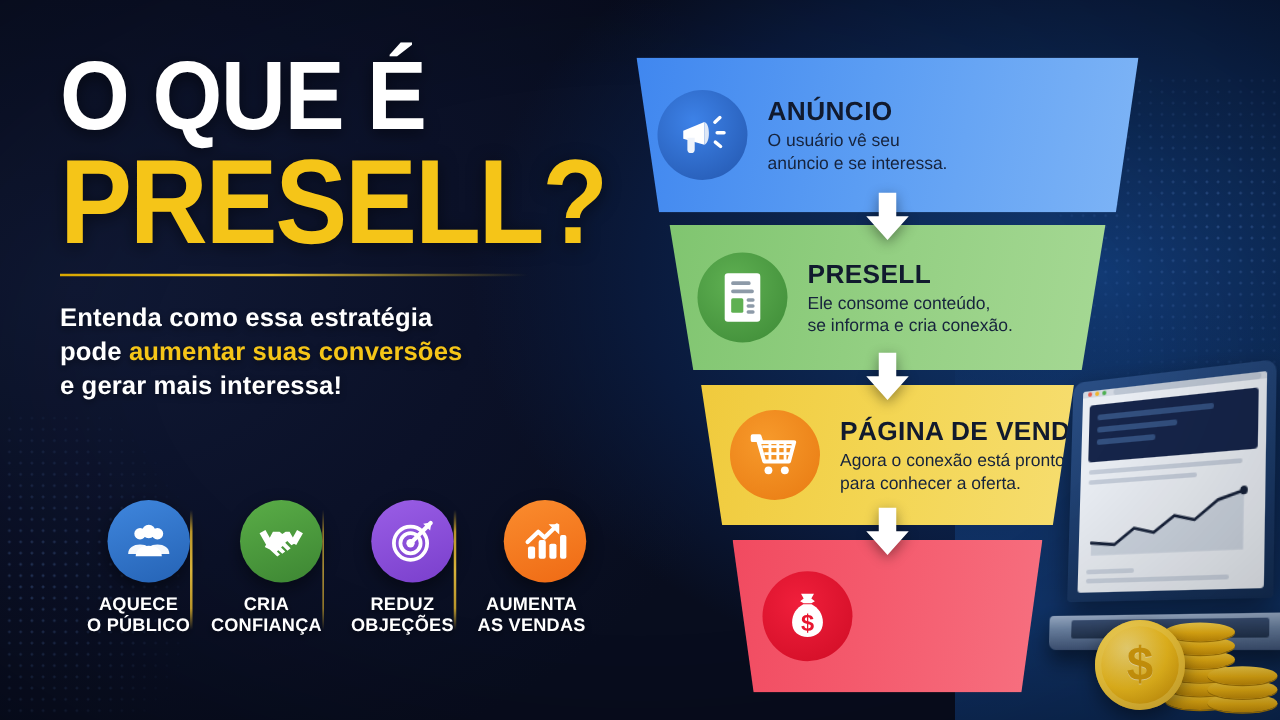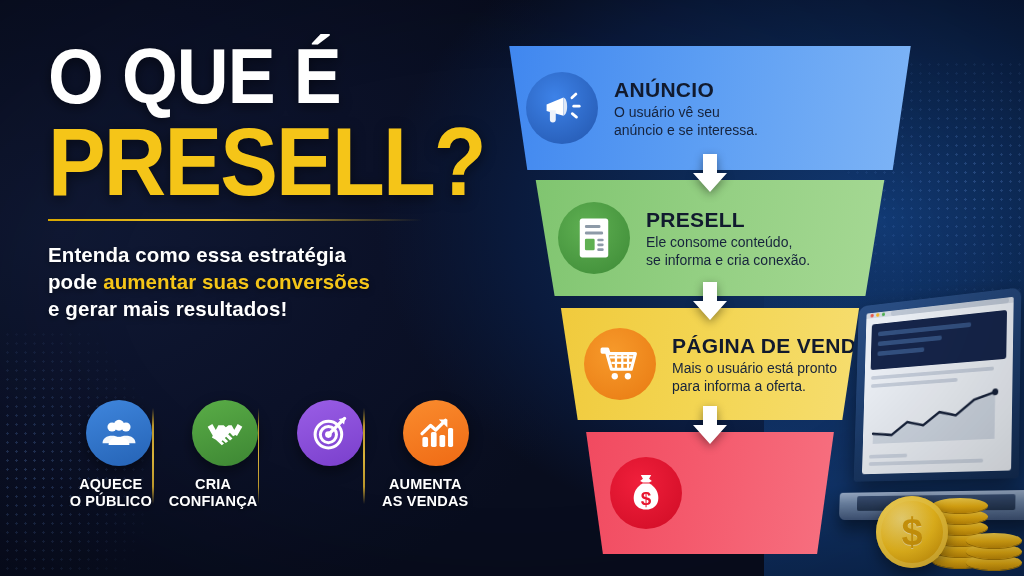--- a/index.html
+++ b/index.html
@@ -240,21 +240,21 @@
 
   <div class="bg-vignette"></div>
 
   <div class="left">
     <div class="title-1">O QUE É</div>
     <div class="title-2">PRESELL?</div>
     <div class="gold-rule"></div>
     <div class="sub">
       <div>Entenda como essa estratégia</div>
       <div><span>pode </span><span class="hl">aumentar suas conversões</span></div>
-      <div>e gerar mais resultados!</div>
+      <div>e gerar mais interessa!</div>
     </div>
   </div>
 
   <div class="benefits">
 
     <div class="benefit">
       <div class="b-icon" style="background:linear-gradient(160deg,#3f86dd,#2563b5)">
         <svg width="38" height="38" viewBox="0 0 24 24" fill="#fff">
           <circle cx="7.6" cy="8.2" r="2.9"></circle>
             <circle cx="16.4" cy="8.2" r="2.9"></circle>
@@ -288,20 +288,24 @@
 
     <div class="benefit">
       <div class="b-icon" style="background:linear-gradient(160deg,#9a5ee6,#7a3fcc)">
         <svg width="38" height="38" viewBox="0 0 24 24">
           <circle cx="11" cy="13" r="8.4" fill="none" stroke="#fff" stroke-width="1.9"></circle>
           <circle cx="11" cy="13" r="5.1" fill="none" stroke="#fff" stroke-width="1.9"></circle>
           <circle cx="11" cy="13" r="2.1" fill="#fff"></circle>
           <path d="M11 13 21.2 2.8" stroke="#fff" stroke-width="2.1" stroke-linecap="round" fill="none"></path>
           <path d="M17.4 3.1 21.6 2.4 20.9 6.6z" fill="#fff"></path>
         </svg>
+      </div>
+      <div class="b-label">
+        <div>REDUZ</div>
+        <div>OBJEÇÕES</div>
       </div>
     </div>
     <div class="b-sep"></div>
 
     <div class="benefit">
       <div class="b-icon" style="background:linear-gradient(160deg,#fa8c2e,#ef6a14)">
         <svg width="38" height="38" viewBox="0 0 24 24" fill="#fff">
           <rect x="3.4" y="14.6" width="3.6" height="6.2" rx="1"></rect>
           <rect x="8.8" y="11.4" width="3.6" height="9.4" rx="1"></rect>
           <rect x="14.2" y="13.2" width="3.6" height="7.6" rx="1"></rect>
@@ -385,22 +389,22 @@
           <svg width="42" height="42" viewBox="0 0 24 24" fill="#fff">
             <path d="M1.8 3.4h3.1l.9 2.7h15L18.4 15H7.1L4.3 5.2H1.8z" fill="none" stroke="#fff" stroke-width="1.8" stroke-linejoin="round"></path>
             <path d="M6.2 8.2h13.1M7.1 11.4h11.6M9.7 6.1v8.9M13.3 6.1v8.9M16.6 6.1v8.9" stroke="#fff" stroke-width="1.3"></path>
             <circle cx="9" cy="19" r="1.8"></circle>
               <circle cx="16.5" cy="19" r="1.8"></circle>
           </svg>
         </div>
         <div class="s-text">
           <div class="s-title">PÁGINA DE VENDAS</div>
           <div class="s-desc">
-            <div>Mais o usuário está pronto</div>
-            <div>para informa a oferta.</div>
+            <div>Agora o conexão está pronto</div>
+            <div>para conhecer a oferta.</div>
           </div>
         </div>
       </div>
     </div>
 
     <svg class="arrow" style="top:360px" viewBox="0 0 42 40">
       <path d="M14 0h14v19h10L21 38 4 19h10z" fill="#fff"></path>
     </svg>
 
     <div class="step" style="top:386px; height:122px; clip-path:polygon(20.5% 0%, 79.5% 0%, 75.5% 100%, 24.5% 100%);">

